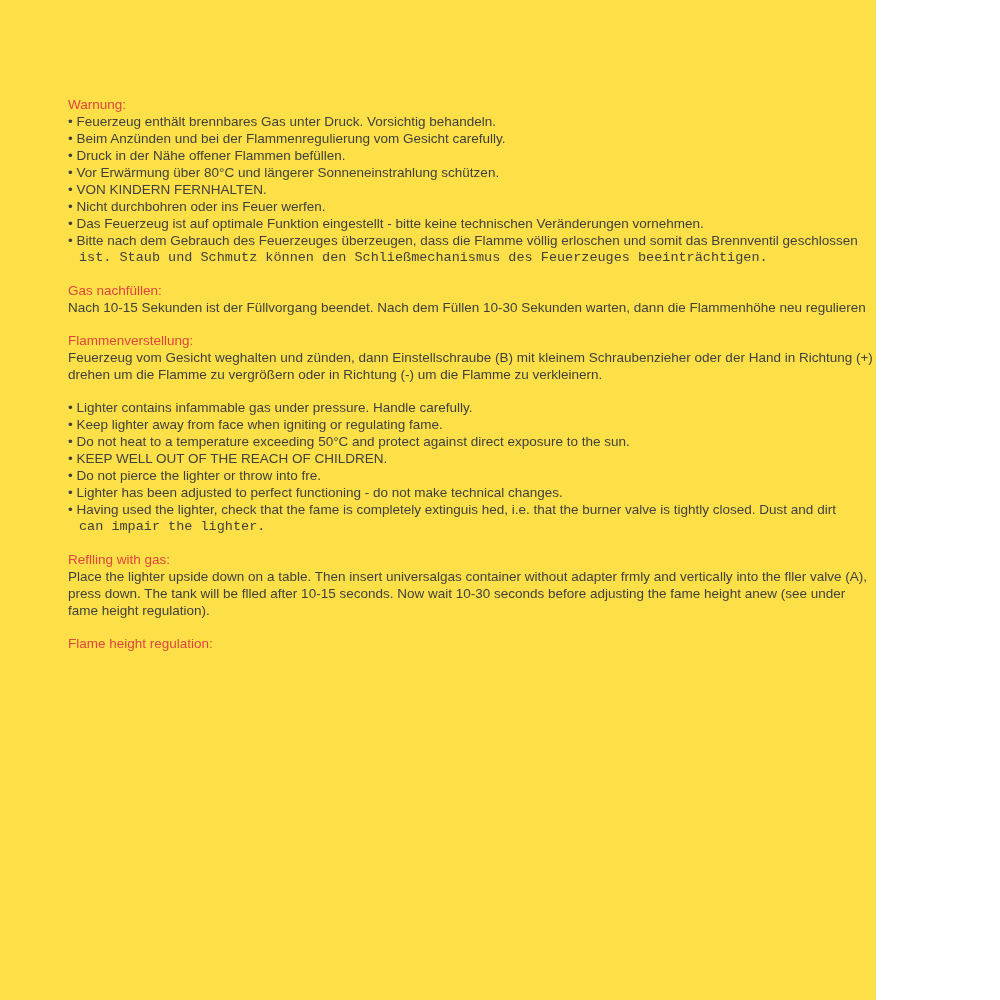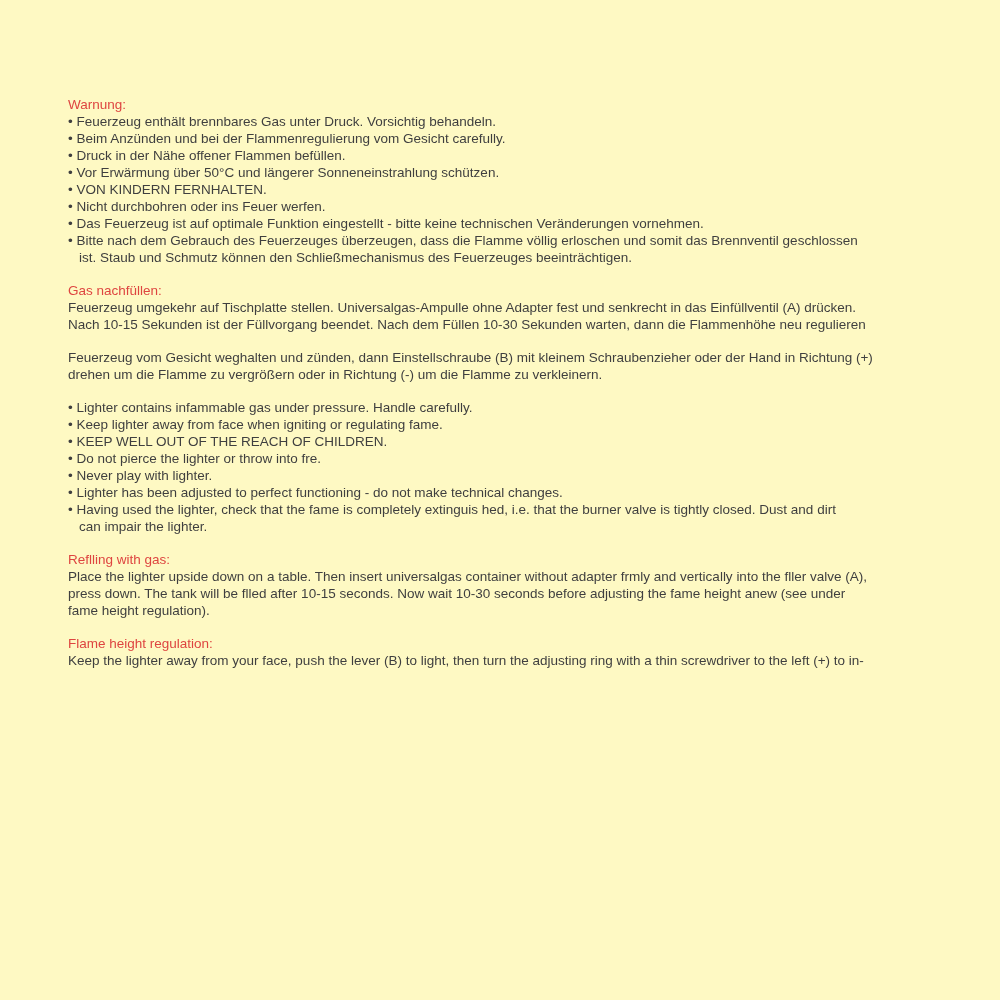--- a/index.html
+++ b/index.html
@@ -2,23 +2,23 @@
 <html><head>
 <meta charset="utf-8">
 <style>
   html, body {
     margin: 0;
     padding: 0;
     background: #ffffff;
   }
   .page {
     position: relative;
-    width: 1000px;
+    width: 876px;
     height: 1000px;
-    background: #fef9c3;
+    background: #fde047;
     overflow: hidden;
     font-family: "Liberation Sans", "DejaVu Sans", sans-serif;
   }
   .content {
     position: absolute;
     left: 68px;
     top: 96px;
     width: 880px;
     font-size: 13.5px;
     line-height: 17px;
@@ -32,62 +32,62 @@
     font-size: 13.5px;
     line-height: 17px;
     font-weight: 400;
     color: #de4540;
   }
   .line {
     white-space: pre;
   }
   .line.cont {
     padding-left: 11px;
+    font-family: Liberation Mono, monospace;
   }
 </style>
 </head>
 <body>
 
 <div class="page">
   <div class="content" id="sections">
       <section class="doc-section">
         <h2 class="heading">Warnung:</h2>
         <div class="line">• Feuerzeug enthält brennbares Gas unter Druck. Vorsichtig behandeln.</div>
         <div class="line">• Beim Anzünden und bei der Flammenregulierung vom Gesicht carefully.</div>
         <div class="line">• Druck in der Nähe offener Flammen befüllen.</div>
-        <div class="line">• Vor Erwärmung über 50°C und längerer Sonneneinstrahlung schützen.</div>
+        <div class="line">• Vor Erwärmung über 80°C und längerer Sonneneinstrahlung schützen.</div>
         <div class="line">• VON KINDERN FERNHALTEN.</div>
         <div class="line">• Nicht durchbohren oder ins Feuer werfen.</div>
         <div class="line">• Das Feuerzeug ist auf optimale Funktion eingestellt - bitte keine technischen Veränderungen vornehmen.</div>
         <div class="line">• Bitte nach dem Gebrauch des Feuerzeuges überzeugen, dass die Flamme völlig erloschen und somit das Brennventil geschlossen</div>
         <div class="line cont">ist. Staub und Schmutz können den Schließmechanismus des Feuerzeuges beeinträchtigen.</div>
       </section>
       <section class="doc-section">
         <h2 class="heading">Gas nachfüllen:</h2>
-        <div class="line">Feuerzeug umgekehr auf Tischplatte stellen. Universalgas-Ampulle ohne Adapter fest und senkrecht in das Einfüllventil (A) drücken.</div>
         <div class="line">Nach 10-15 Sekunden ist der Füllvorgang beendet. Nach dem Füllen 10-30 Sekunden warten, dann die Flammenhöhe neu regulieren</div>
       </section>
       <section class="doc-section">
+        <h2 class="heading">Flammenverstellung:</h2>
         <div class="line">Feuerzeug vom Gesicht weghalten und zünden, dann Einstellschraube (B) mit kleinem Schraubenzieher oder der Hand in Richtung (+)</div>
         <div class="line">drehen um die Flamme zu vergrößern oder in Richtung (-) um die Flamme zu verkleinern.</div>
       </section>
       <section class="doc-section">
         <div class="line">• Lighter contains infammable gas under pressure. Handle carefully.</div>
         <div class="line">• Keep lighter away from face when igniting or regulating fame.</div>
+        <div class="line">• Do not heat to a temperature exceeding 50°C and protect against direct exposure to the sun.</div>
         <div class="line">• KEEP WELL OUT OF THE REACH OF CHILDREN.</div>
         <div class="line">• Do not pierce the lighter or throw into fre.</div>
-        <div class="line">• Never play with lighter.</div>
         <div class="line">• Lighter has been adjusted to perfect functioning - do not make technical changes.</div>
         <div class="line">• Having used the lighter, check that the fame is completely extinguis hed, i.e. that the burner valve is tightly closed. Dust and dirt</div>
         <div class="line cont">can impair the lighter.</div>
       </section>
       <section class="doc-section">
         <h2 class="heading">Reflling with gas:</h2>
         <div class="line">Place the lighter upside down on a table. Then insert universalgas container without adapter frmly and vertically into the fller valve (A),</div>
         <div class="line">press down. The tank will be flled after 10-15 seconds. Now wait 10-30 seconds before adjusting the fame height anew (see under</div>
         <div class="line">fame height regulation).</div>
       </section>
       <section class="doc-section">
         <h2 class="heading">Flame height regulation:</h2>
-        <div class="line">Keep the lighter away from your face, push the lever (B) to light, then turn the adjusting ring with a thin screwdriver to the left (+) to in-</div>
       </section>
     </div>
 </div>
 
 </body></html>

